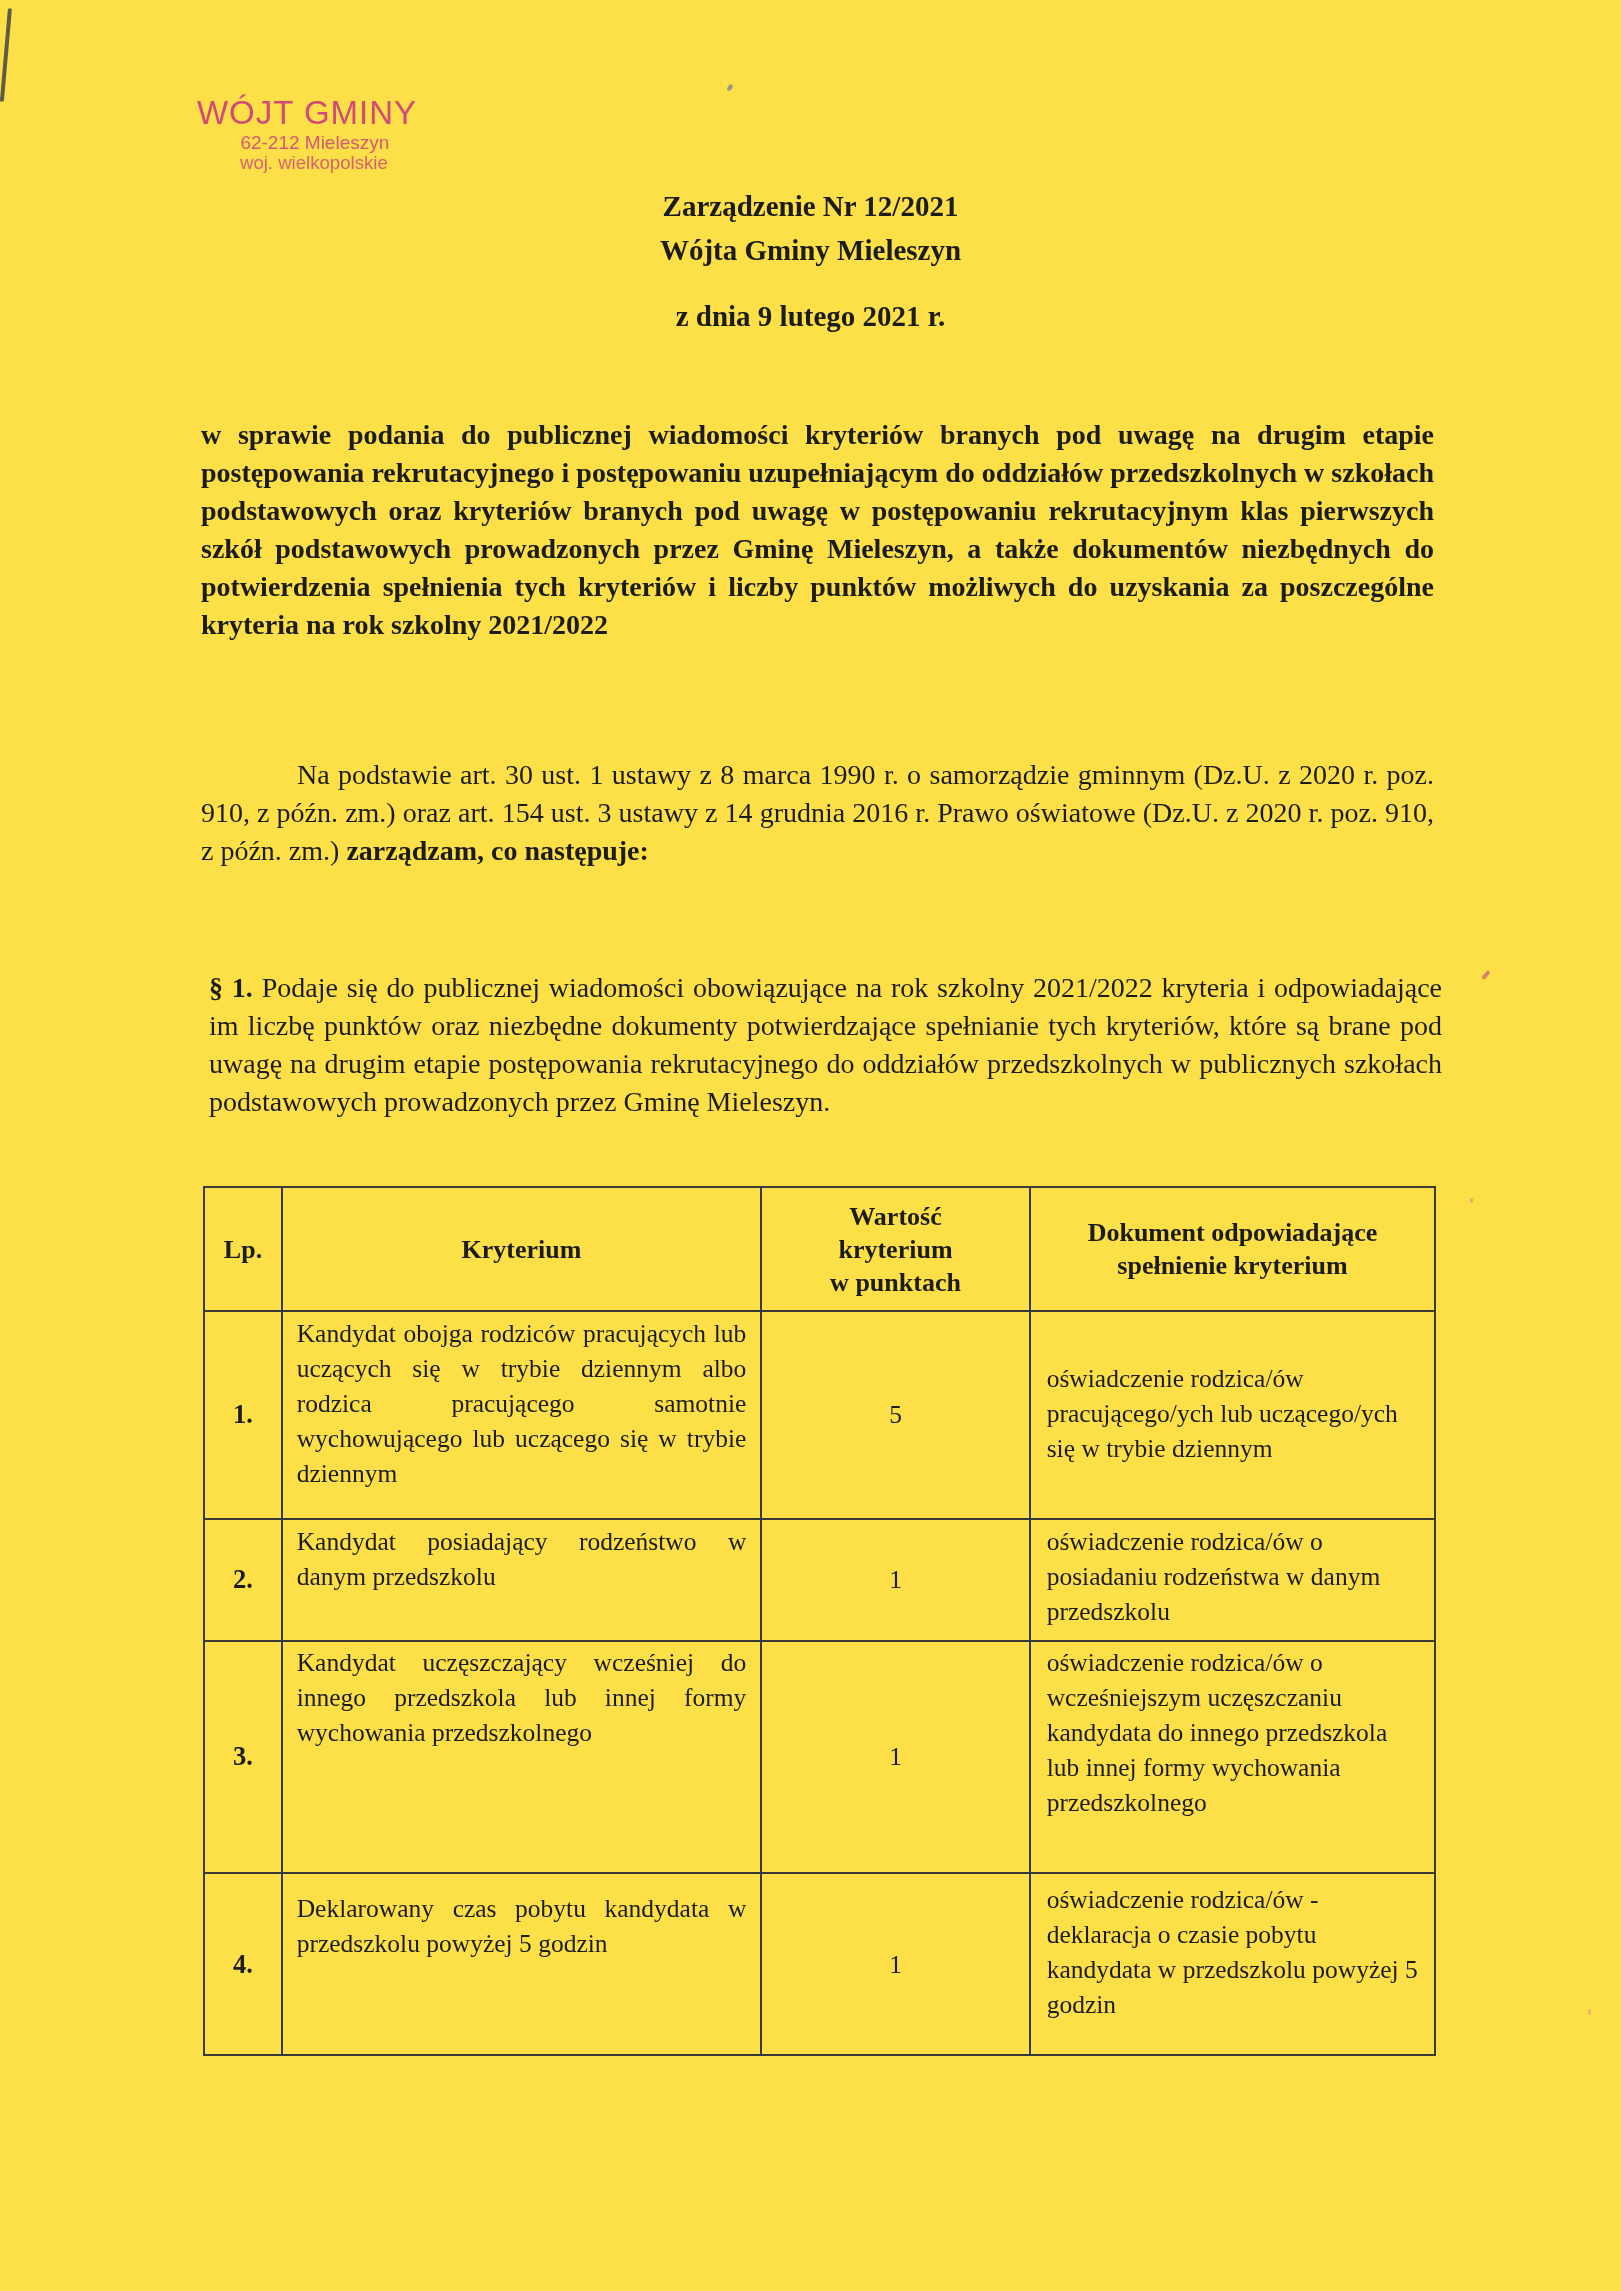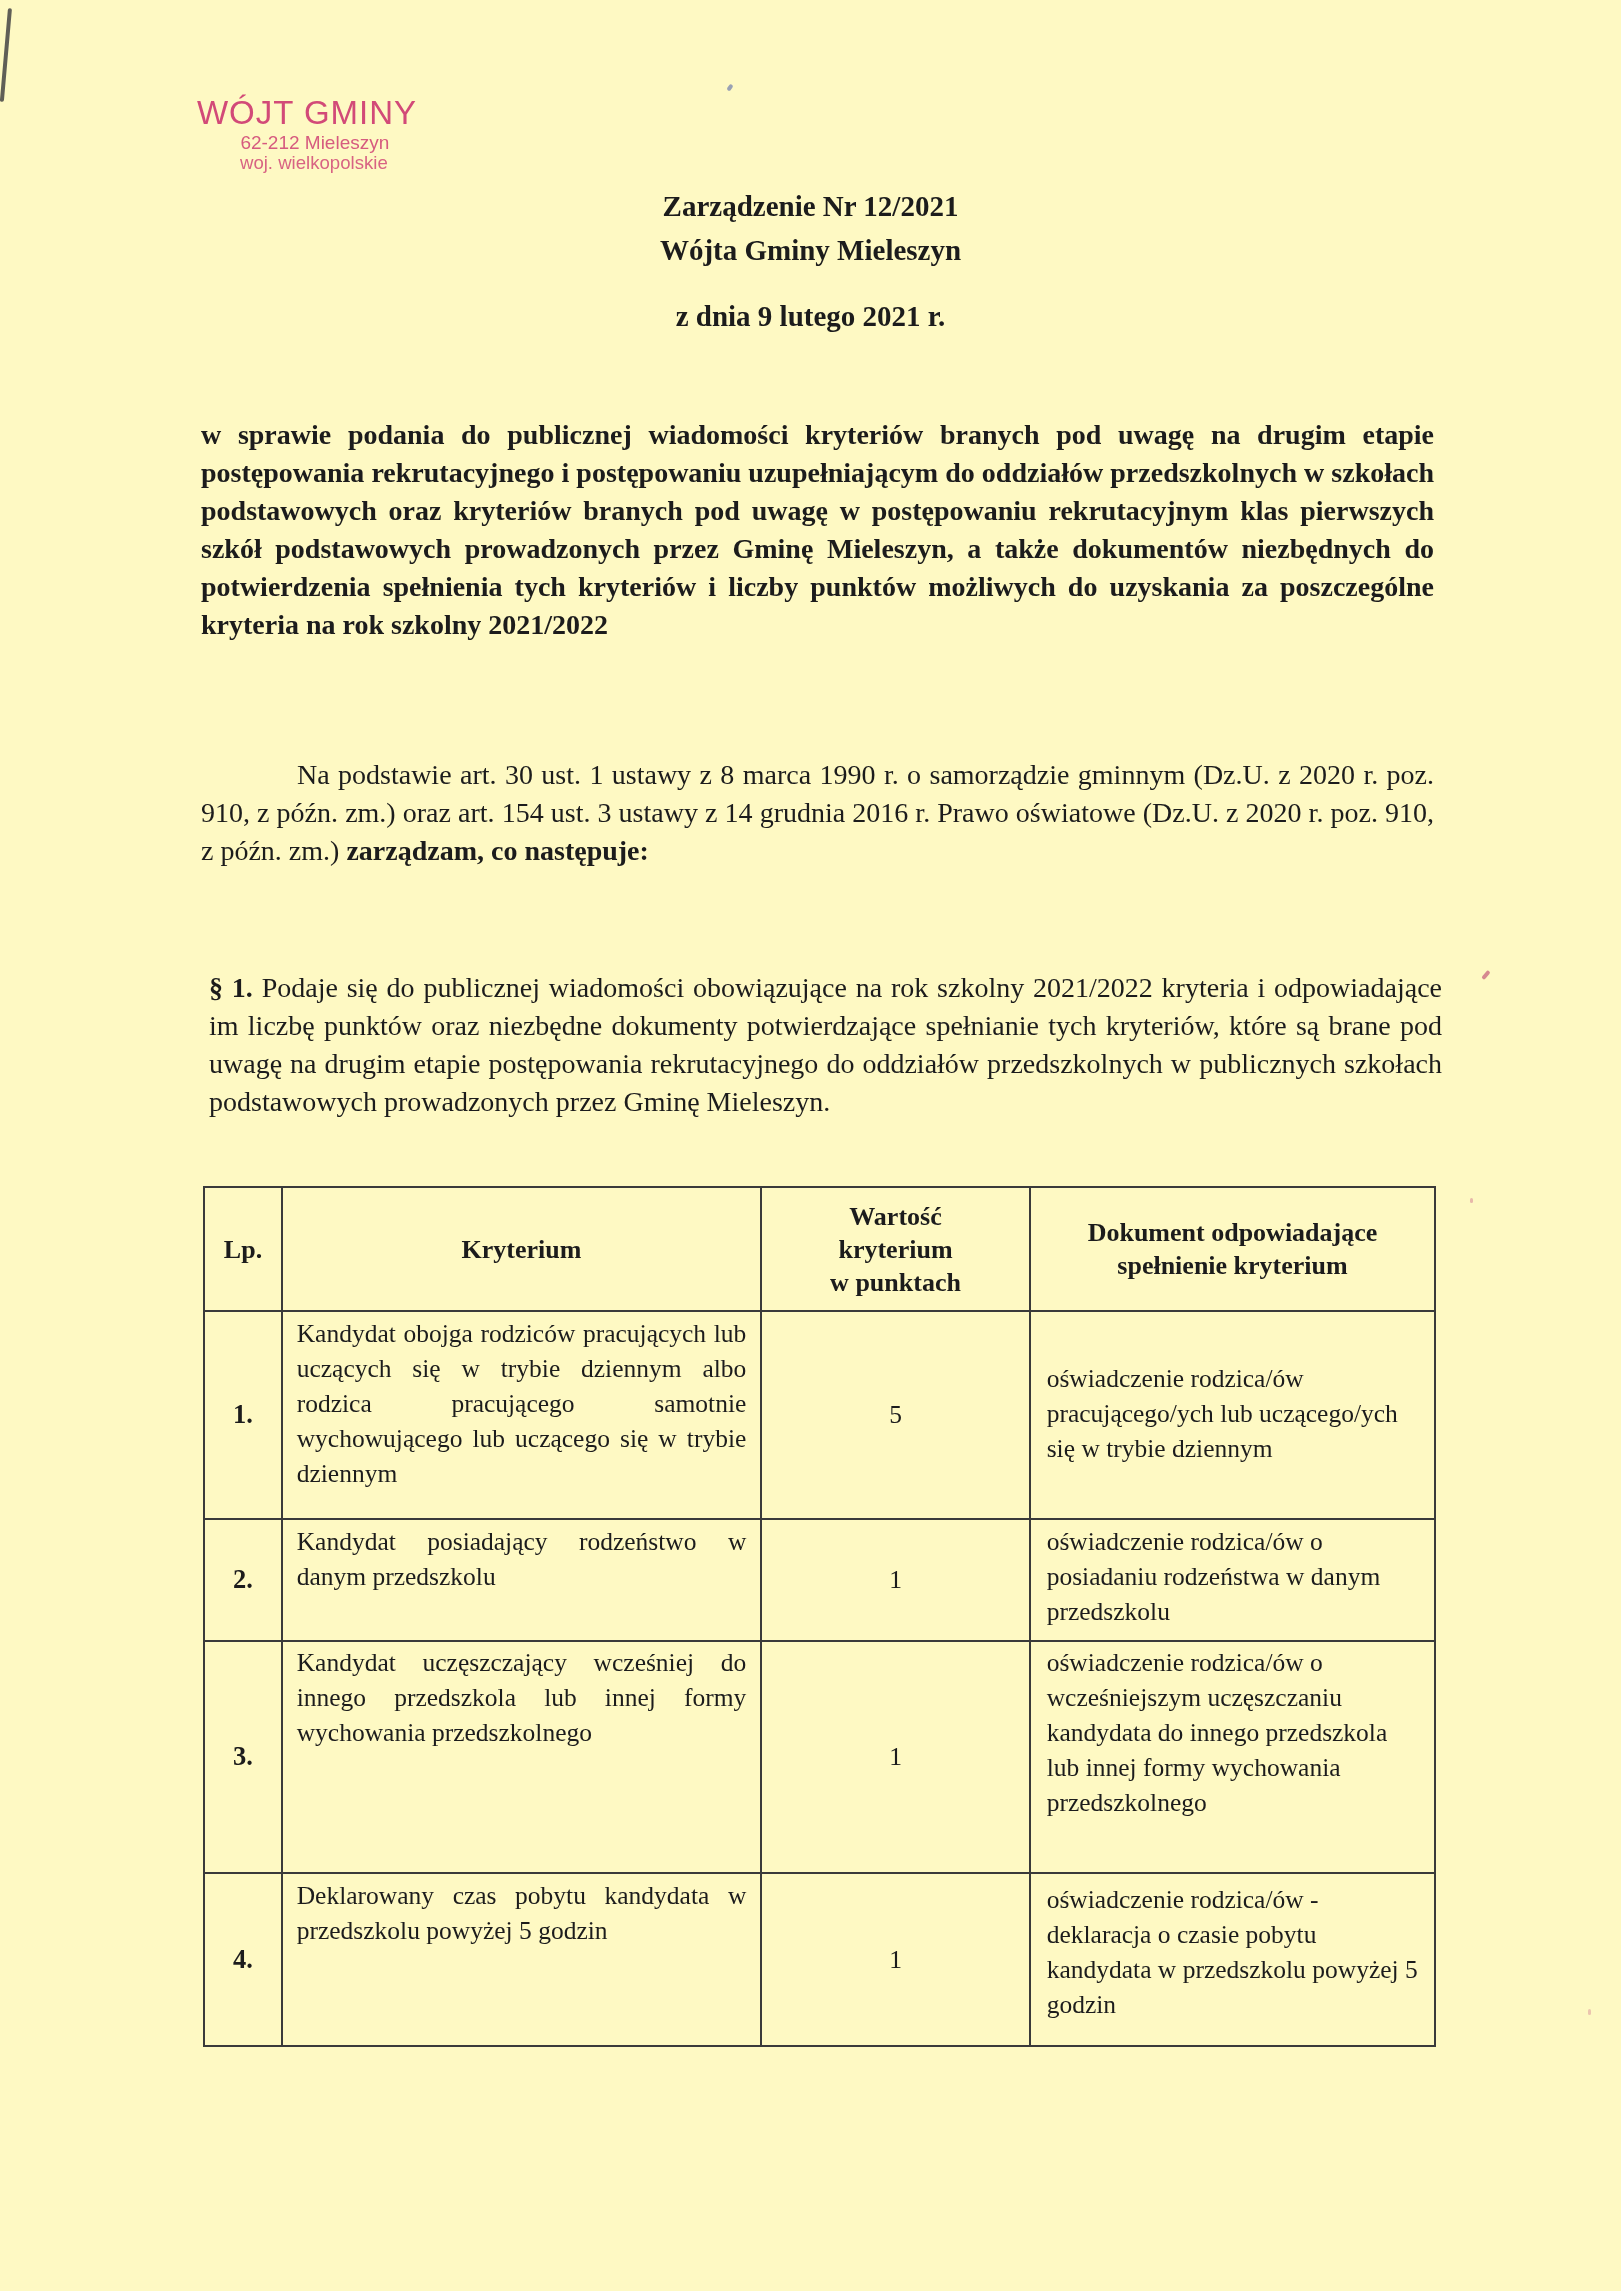--- a/index.html
+++ b/index.html
@@ -13,21 +13,21 @@
       position: relative;
       overflow: hidden;
       font-family: "Liberation Serif", "DejaVu Serif", serif;
       color: #1c1c1c;
     }
     .page {
       position: absolute;
       left: 0; top: 0;
       width: 1621px;
       height: 2292px;
-      background: #fef9c3;
+      background: #fde047;
     }
     
     .scan-line {
       position: absolute;
       left: 7.8px;
       top: 7.8px;
       width: 3.9px;
       height: 94px;
       background: #444;
       transform: rotate(5deg);
@@ -198,21 +198,21 @@
     .criteria-table td.doc {
       padding: 3.9px 11.8px 5.9px 15.7px;
       text-align: left;
       vertical-align: top;
     }
     .row-1 td { height: 196px; }
     .row-2 td { height: 110px; }
     .row-3 td { height: 221px; }
     .row-4 td { height: 157px; }
     .row-1 td.doc { vertical-align: middle; }
-    .row-4 td.crit { padding-top: 4px; }
+    .row-4 td.crit { padding-top: 17px; }
     .row-4 td.doc { padding-top: 7.8px; }
   </style>
 </head>
 <body>
 
 <div class="page">
 
   <div class="scan-line"></div>
   <div class="speck-blue"></div>
   <div class="speck-pink"></div>

